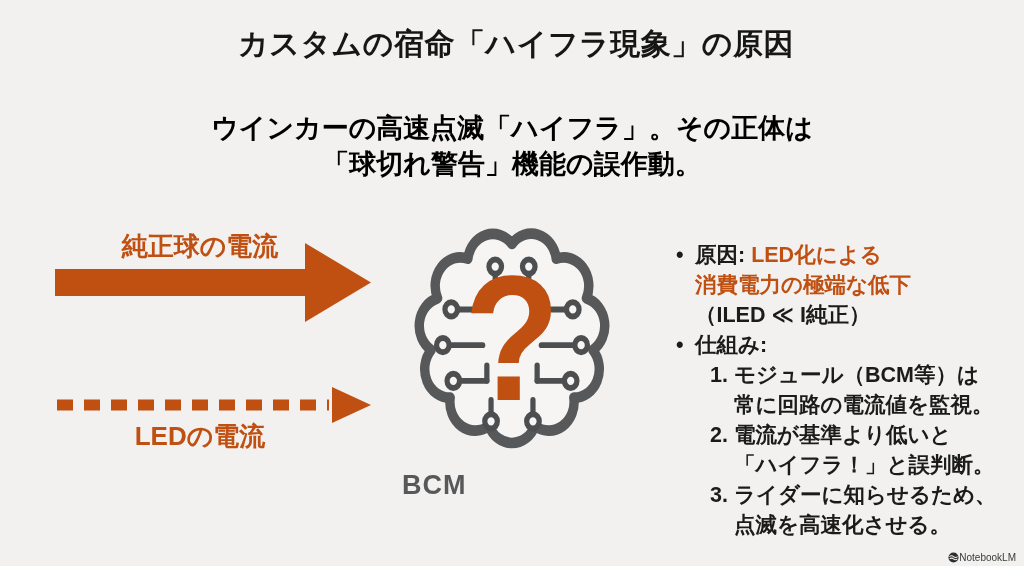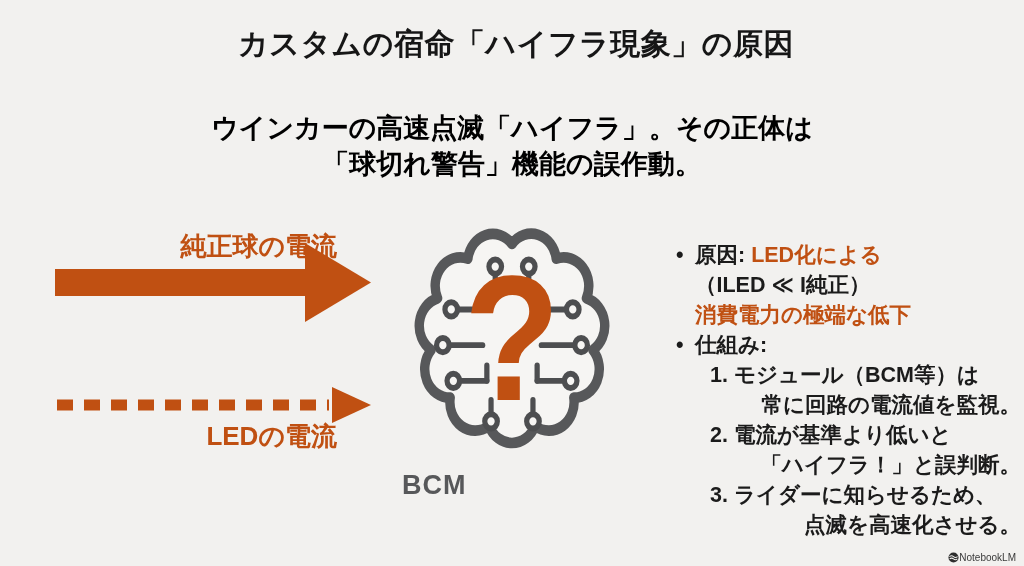--- a/index.html
+++ b/index.html
@@ -33,23 +33,23 @@
     width: 100%;
     text-align: center;
     font-size: 27px;
     font-weight: 700;
     line-height: 36px;
     color: #000000;
     white-space: nowrap;
   }
   .arrow-label {
     position: absolute;
-    left: 47px;
+    left: 55px;
     width: 290px;
-    text-align: right;
+    text-align: center;
     font-size: 26px;
     font-weight: 700;
     color: #c05012;
     white-space: nowrap;
   }
   .solid-label  { top: 229px; }
   .dashed-label { top: 419px; }
   .solid-arrow  { position: absolute; left: 55px; top: 238px; width: 318px; height: 90px; }
   .dashed-arrow { position: absolute; left: 55px; top: 385px; width: 318px; height: 42px; }
   .brain {
@@ -82,21 +82,21 @@
     line-height: 30px;
     color: #1b1b1b;
     white-space: nowrap;
     margin-top: 20px;
   }
   .details .row { height: 30px; }
   .details .bullet { display: inline-block; width: 19px; }
   .details .indent1 { padding-left: 19px; }
   .details .step { padding-left: 34px; }
   .details .step .num { display: inline-block; width: 24px; }
-  .details .cont { padding-left: 58px; text-align: right; }
+  .details .cont { padding-left: 58px; }
   .orange { color: #c05012; }
   .watermark {
     position: absolute;
     right: 8px; bottom: 3px;
     display: flex;
     align-items: center;
     gap: 0;
     font-size: 10px;
     font-weight: 400;
     color: #3a3a3a;
@@ -174,22 +174,22 @@
       <text class="qmark" x="105" y="157" text-anchor="middle">?</text>
     </svg>
   </div>
 
   <div class="bcm">BCM</div>
 
   <div class="details">
     <div class="row">
       <span class="bullet">•</span><span>原因: </span><span class="orange">LED化による</span>
     </div>
+    <div class="row indent1 orange">消費電力の極端な低下</div>
     <div class="row indent1">（ILED ≪ I純正）</div>
-    <div class="row indent1 orange">消費電力の極端な低下</div>
 
     <div class="row">
       <span class="bullet">•</span><span>仕組み:</span>
     </div>
 
     <div class="row step">
       <span class="num">1.</span><span>モジュール（BCM等）は</span>
     </div>
     <div class="row cont">常に回路の電流値を監視。</div>
 

